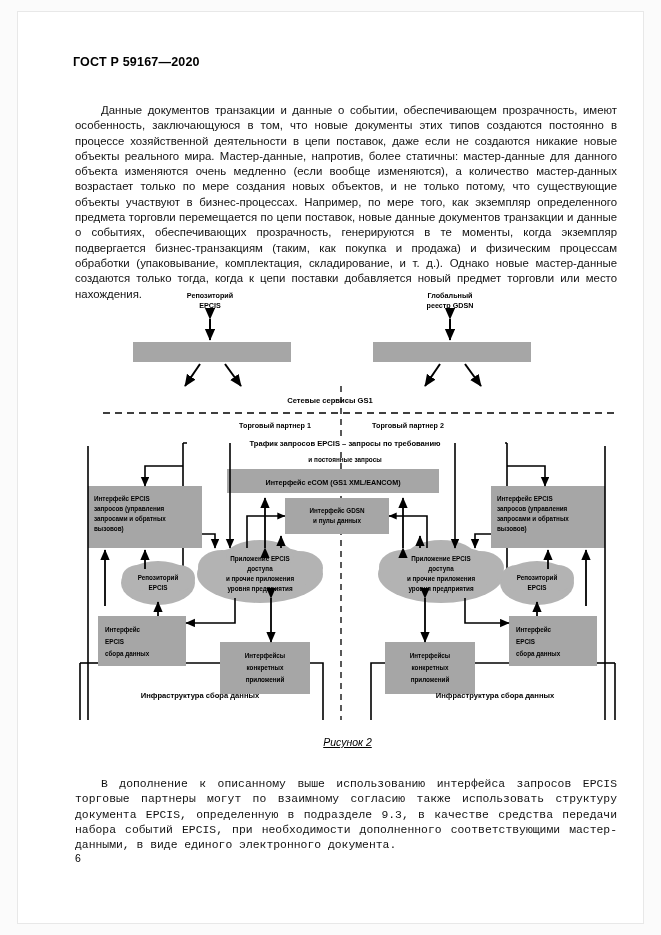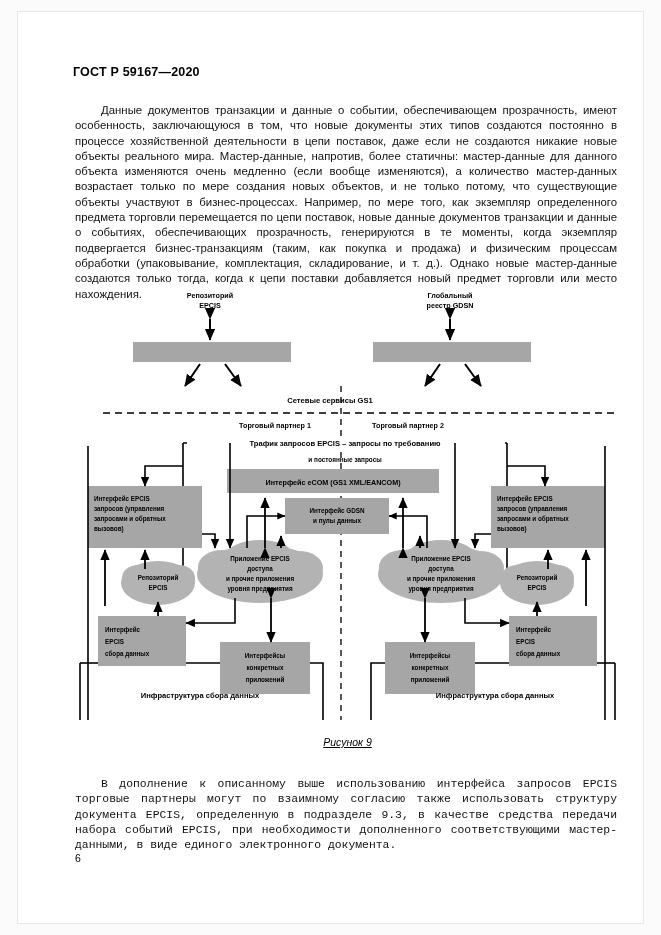--- a/index.html
+++ b/index.html
@@ -29,21 +29,20 @@
   }
 
   
   .doc-header {
     position: absolute;
     left: 55px;
     top: 43px;
     font-size: 12.5px;
     font-weight: bold;
     letter-spacing: 0.2px;
-    margin-top: 10px;
   }
 
   
   .body-text {
     position: absolute;
     font-size: 11.4px;
     line-height: 15.3px;
     text-align: justify;
     color: #111;
     margin-top: 8px;
@@ -282,21 +281,21 @@
 
         <path d="M540 377 L540 434" fill="none" stroke="#000" stroke-width="1.6"></path>
         <path d="M540 377 L522 377" fill="none" stroke="#000" stroke-width="1.6"></path>
         <path d="M434 377 L400 377" fill="none" stroke="#000" stroke-width="1.6"></path>
         <path d="M310 377 L296 377 L296 434" fill="none" stroke="#000" stroke-width="1.6"></path>
 
         <text class="lbl-wide" x="125" y="412" text-anchor="middle">Инфраструктура сбора данных</text>
         <text class="lbl-wide" x="420" y="412" text-anchor="middle">Инфраструктура сбора данных</text>
       </svg>
 
-      <div class="fig-caption">Рисунок 9</div>
+      <div class="fig-caption">Рисунок 2</div>
     </div>
 
     <div class="body-text para-3"><span class="indent"></span><span>В дополнение к описанному выше использованию интерфейса запросов EPCIS торговые партнеры могут по взаимному согласию также использовать структуру документа EPCIS, определенную в подразделе 9.3, в качестве средства передачи набора событий EPCIS, при необходимости дополненного соответствующими мастер-данными, в виде единого электронного документа.</span></div>
 
     <div class="page-number">6</div>
 
   </div>
 </div>
 
 </body></html>

